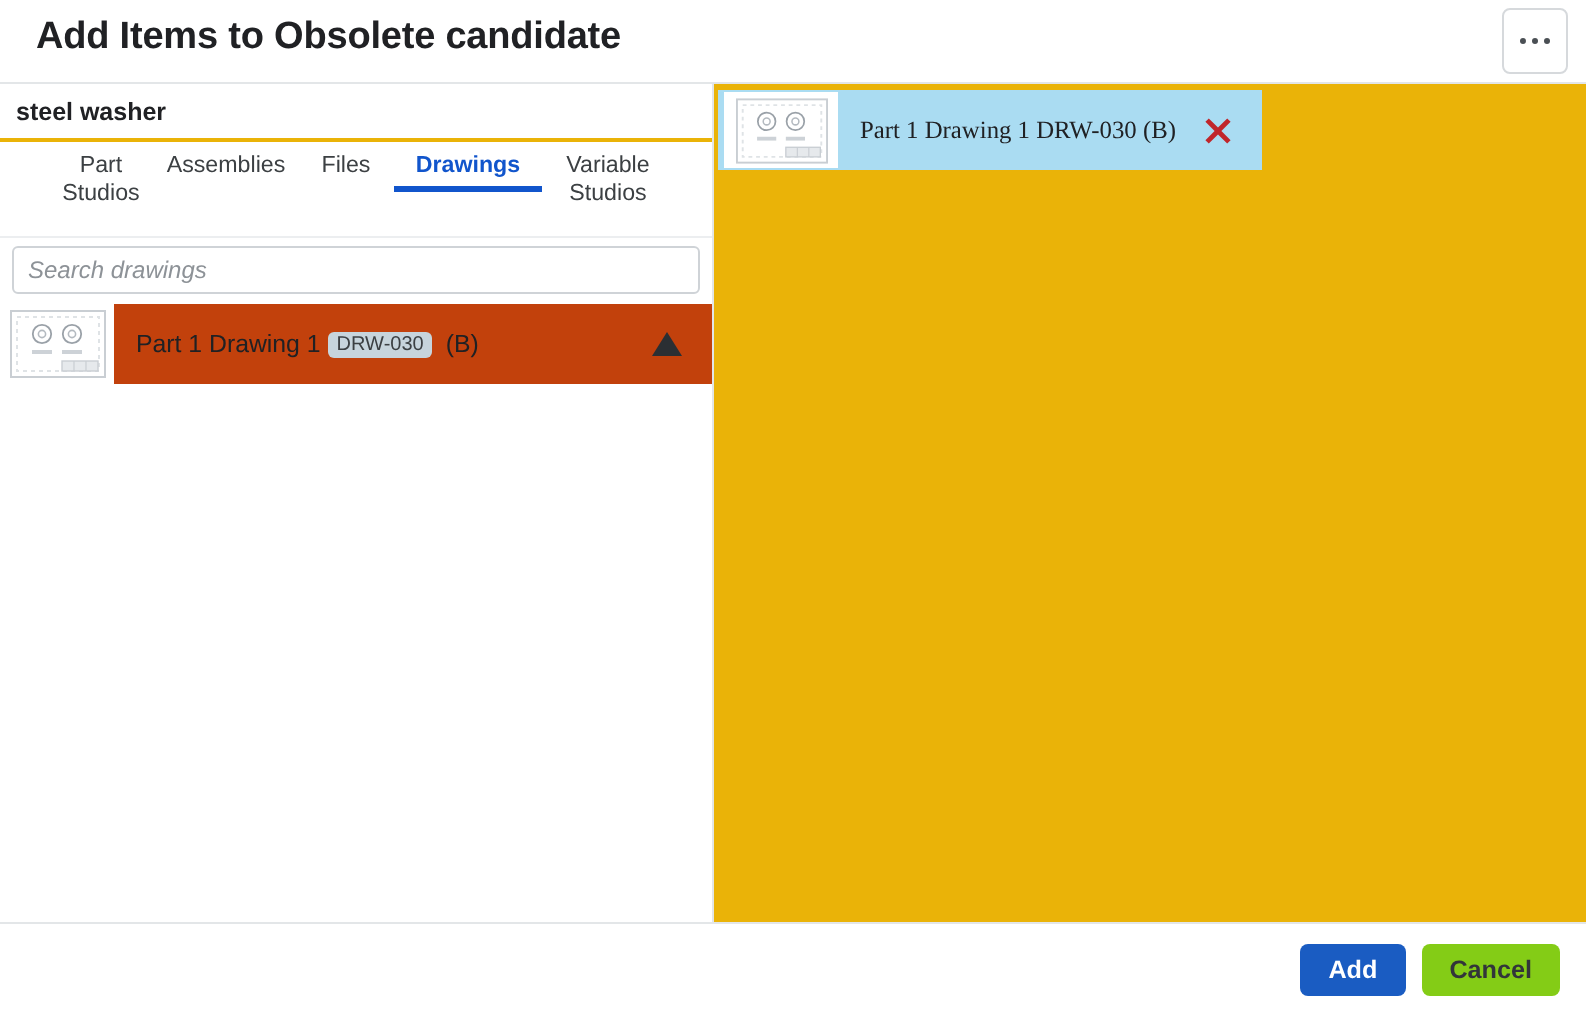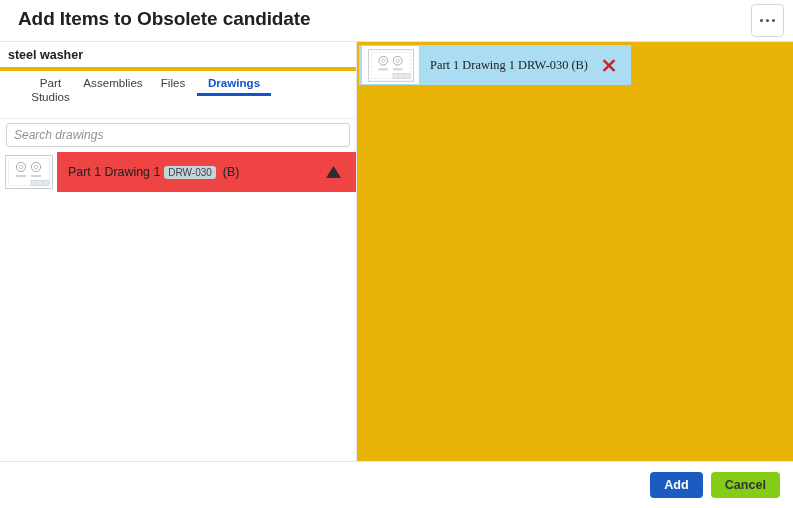--- a/index.html
+++ b/index.html
@@ -75,21 +75,21 @@
   }
   #context-label {
     height: 29px;
     flex: 0 0 29px;
     padding-left: 8px;
     display: flex;
     align-items: center;
     font-size: 12.5px;
     font-weight: bold;
     color: #202124;
-    border-bottom: 4px solid #eab308;
+    border-bottom: 2px solid #eab308;
   }
   #tabs-row {
     position: relative;
     height: 48px;
     flex: 0 0 48px;
     display: flex;
     align-items: flex-start;
     border-bottom: 1px solid #eceef0;
   }
   .tab {
@@ -142,21 +142,21 @@
     flex: 1 1 auto;
     overflow: hidden;
     background: #ffffff;
   }
   .result-row {
     display: flex;
     align-items: center;
     height: 40px;
     cursor: pointer;
   }
-  .result-row.selected .row-main { background: #ef4444; }
+  .result-row.selected .row-main { background: #c2410c; }
   .thumb-cell {
     flex: 0 0 57px;
     height: 40px;
     display: flex;
     align-items: center;
     justify-content: center;
     background: #ffffff;
   }
   .row-main {
     flex: 1 1 auto;
@@ -295,20 +295,24 @@
           <span>Assemblies</span>
           
         </div>
         <div class="tab" id="tab-files">
           <span>Files</span>
           
         </div>
         <div class="tab active" id="tab-drawings">
           <span>Drawings</span>
           <span class="tab-underline"></span>
+        </div>
+        <div class="tab" id="tab-variable-studios">
+          <span>Variable Studios</span>
+          
         </div>
       </div>
 
       <div id="search-wrap">
         <input id="search-input" type="text" placeholder="Search drawings" style="">
       </div>
 
       <div id="results-list">
         <div class="result-row selected">
           <div class="thumb-cell">

